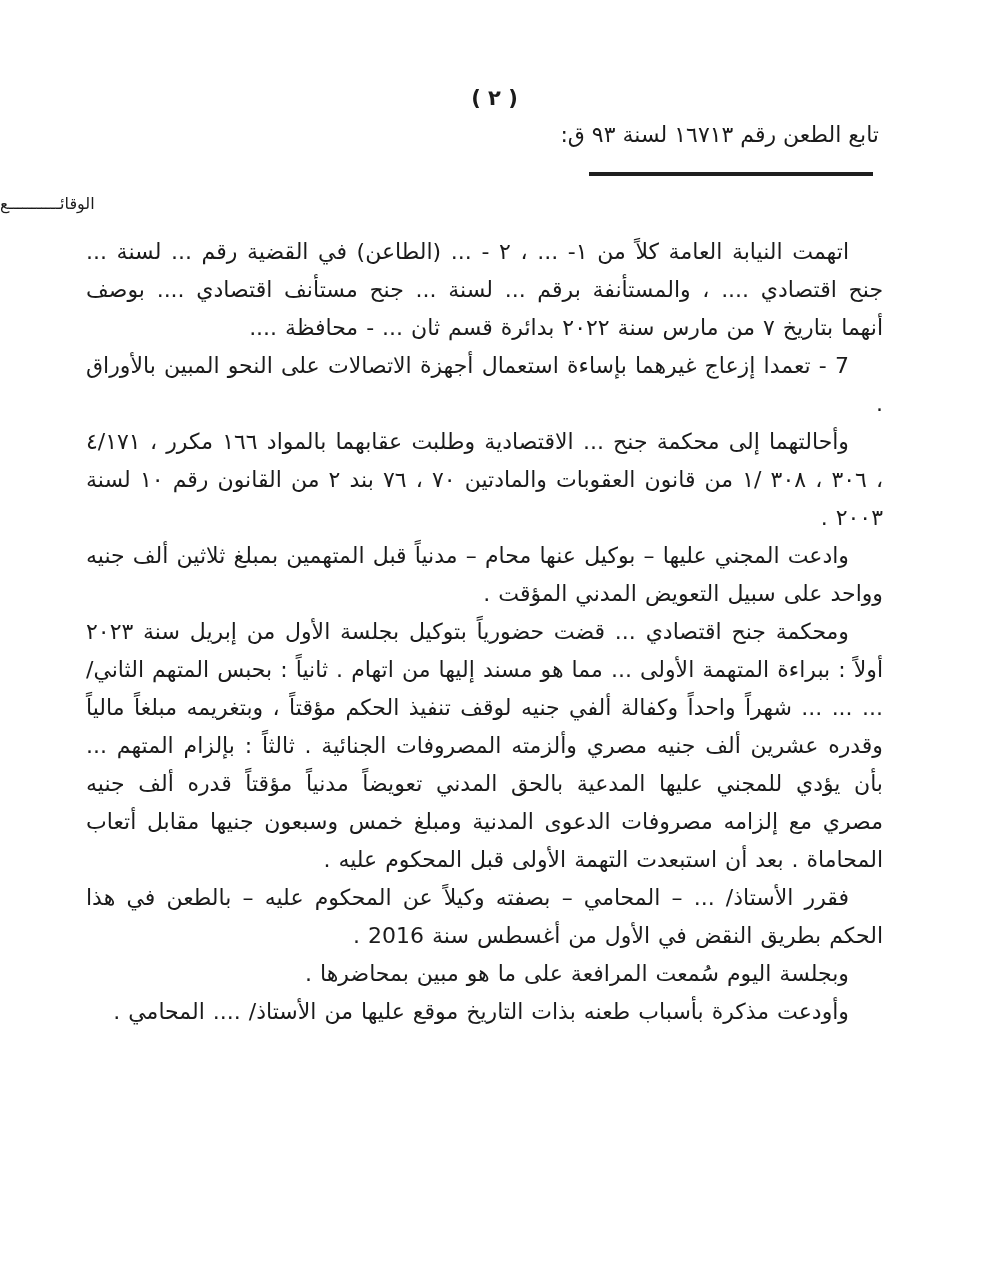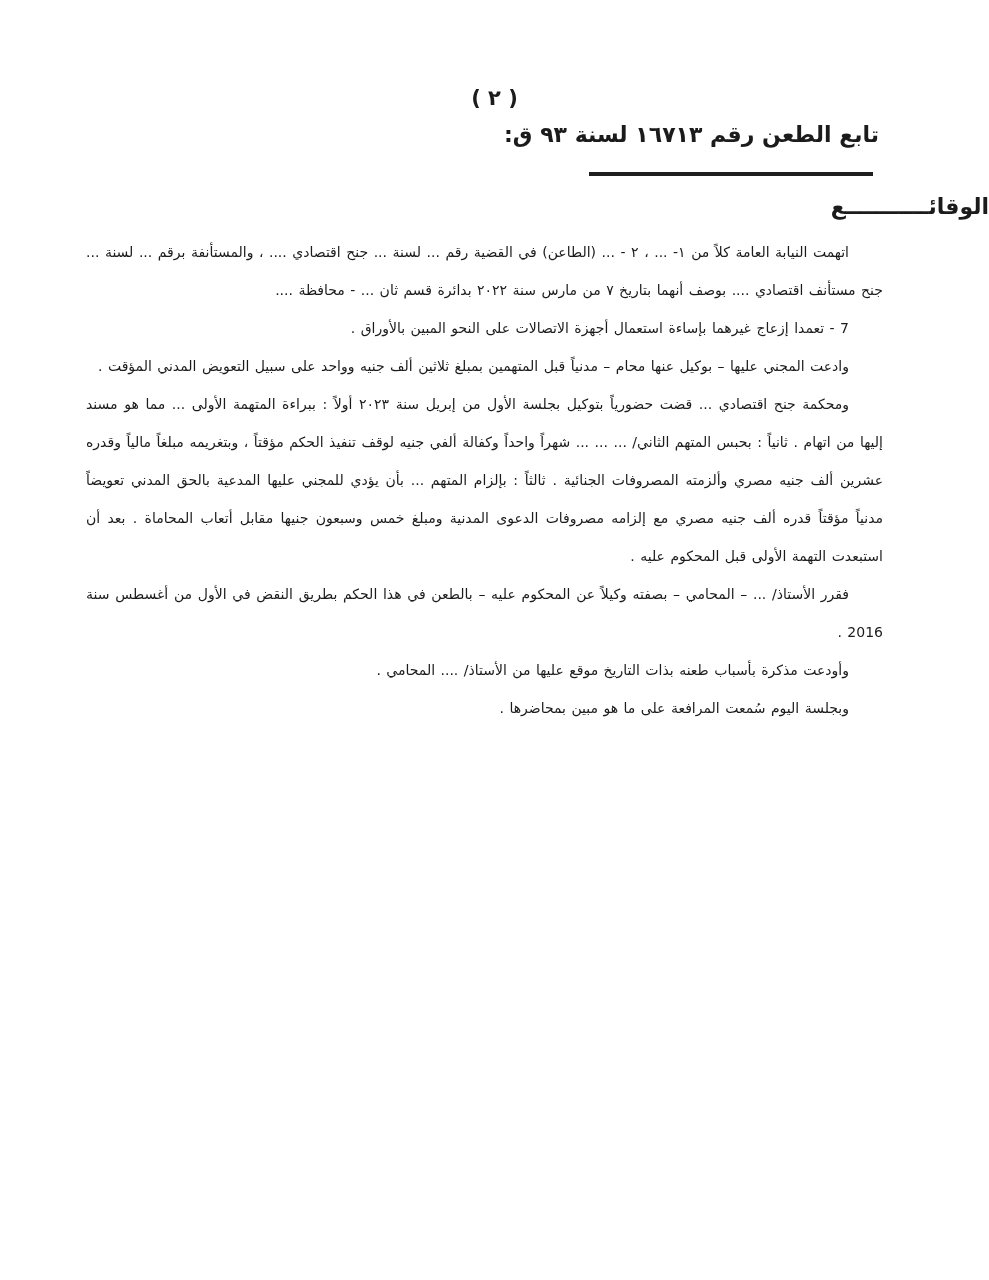--- a/index.html
+++ b/index.html
@@ -25,51 +25,51 @@
     text-align: center;
     font-size: 21px;
     font-weight: bold;
     letter-spacing: 2px;
   }
   .case-header {
     position: absolute;
     top: 122px;
     right: 110px;
     font-size: 22px;
-    font-weight: bold;
+    font-weight: normal;
     direction: rtl;
   }
   .header-rule {
     position: absolute;
     top: 172px;
     right: 116px;
     width: 284px;
     height: 4px;
     background: #1f1f1f;
   }
   .section-title {
     position: absolute;
     top: 194px;
     left: 0;
     right: 0;
-    text-align: right;
-    font-size: 22px;
-    font-weight: bold;
+    text-align: left;
+    font-size: 16px;
+    font-weight: normal;
   }
   .facts-body {
     position: absolute;
     top: 233px;
     right: 106px;
     left: 86px;
     direction: rtl;
   }
   .facts-body p {
     margin: 0;
     padding: 0;
-    font-size: 14px;
+    font-size: 22px;
     line-height: 38px;
     text-align: justify;
     text-indent: 34px;
     text-justify: inter-word;
     word-spacing: 1px;
   }
 </style>
 </head>
 <body>
 
@@ -79,20 +79,21 @@
 
   <div class="case-header">تابع الطعن رقم ١٦٧١٣ لسنة ٩٣ ق:</div>
 
   <div class="header-rule"></div>
 
   <div class="section-title">الوقائـــــــــــع</div>
 
   <div class="facts-body">
       <p>اتهمت النيابة العامة كلاً من ١- ... ، ٢ - ... (الطاعن) في القضية رقم ... لسنة ... جنح اقتصادي .... ، والمستأنفة برقم ... لسنة ... جنح مستأنف اقتصادي .... بوصف أنهما بتاريخ ٧ من مارس سنة ٢٠٢٢ بدائرة قسم ثان ... - محافظة ....</p>
       <p>7 - تعمدا إزعاج غيرهما بإساءة استعمال أجهزة الاتصالات على النحو المبين بالأوراق .</p>
+      <p>وأحالتهما إلى محكمة جنح ... الاقتصادية وطلبت عقابهما بالمواد ١٦٦ مكرر ، ٤/١٧١ ، ٣٠٦ ، ٣٠٨ /١ من قانون العقوبات والمادتين ٧٠ ، ٧٦ بند ٢ من القانون رقم ١٠ لسنة ٢٠٠٣ .</p>
       <p>وادعت المجني عليها – بوكيل عنها محام – مدنياً قبل المتهمين بمبلغ ثلاثين ألف جنيه وواحد على سبيل التعويض المدني المؤقت .</p>
       <p>ومحكمة جنح اقتصادي ... قضت حضورياً بتوكيل بجلسة الأول من إبريل سنة ٢٠٢٣ أولاً : ببراءة المتهمة الأولى ... مما هو مسند إليها من اتهام . ثانياً : بحبس المتهم الثاني/ ... ... ... شهراً واحداً وكفالة ألفي جنيه لوقف تنفيذ الحكم مؤقتاً ، وبتغريمه مبلغاً مالياً وقدره عشرين ألف جنيه مصري وألزمته المصروفات الجنائية . ثالثاً : بإلزام المتهم ... بأن يؤدي للمجني عليها المدعية بالحق المدني تعويضاً مدنياً مؤقتاً قدره ألف جنيه مصري مع إلزامه مصروفات الدعوى المدنية ومبلغ خمس وسبعون جنيها مقابل أتعاب المحاماة . بعد أن استبعدت التهمة الأولى قبل المحكوم عليه .</p>
       <p>فقرر الأستاذ/ ... – المحامي – بصفته وكيلاً عن المحكوم عليه – بالطعن في هذا الحكم بطريق النقض في الأول من أغسطس سنة 2016 .</p>
+      <p>وبجلسة اليوم سُمعت المرافعة على ما هو مبين بمحاضرها .</p>
       <p>وأودعت مذكرة بأسباب طعنه بذات التاريخ موقع عليها من الأستاذ/ .... المحامي .</p>
-      <p>وبجلسة اليوم سُمعت المرافعة على ما هو مبين بمحاضرها .</p>
     </div>
 
 </div>
 
 </body></html>

